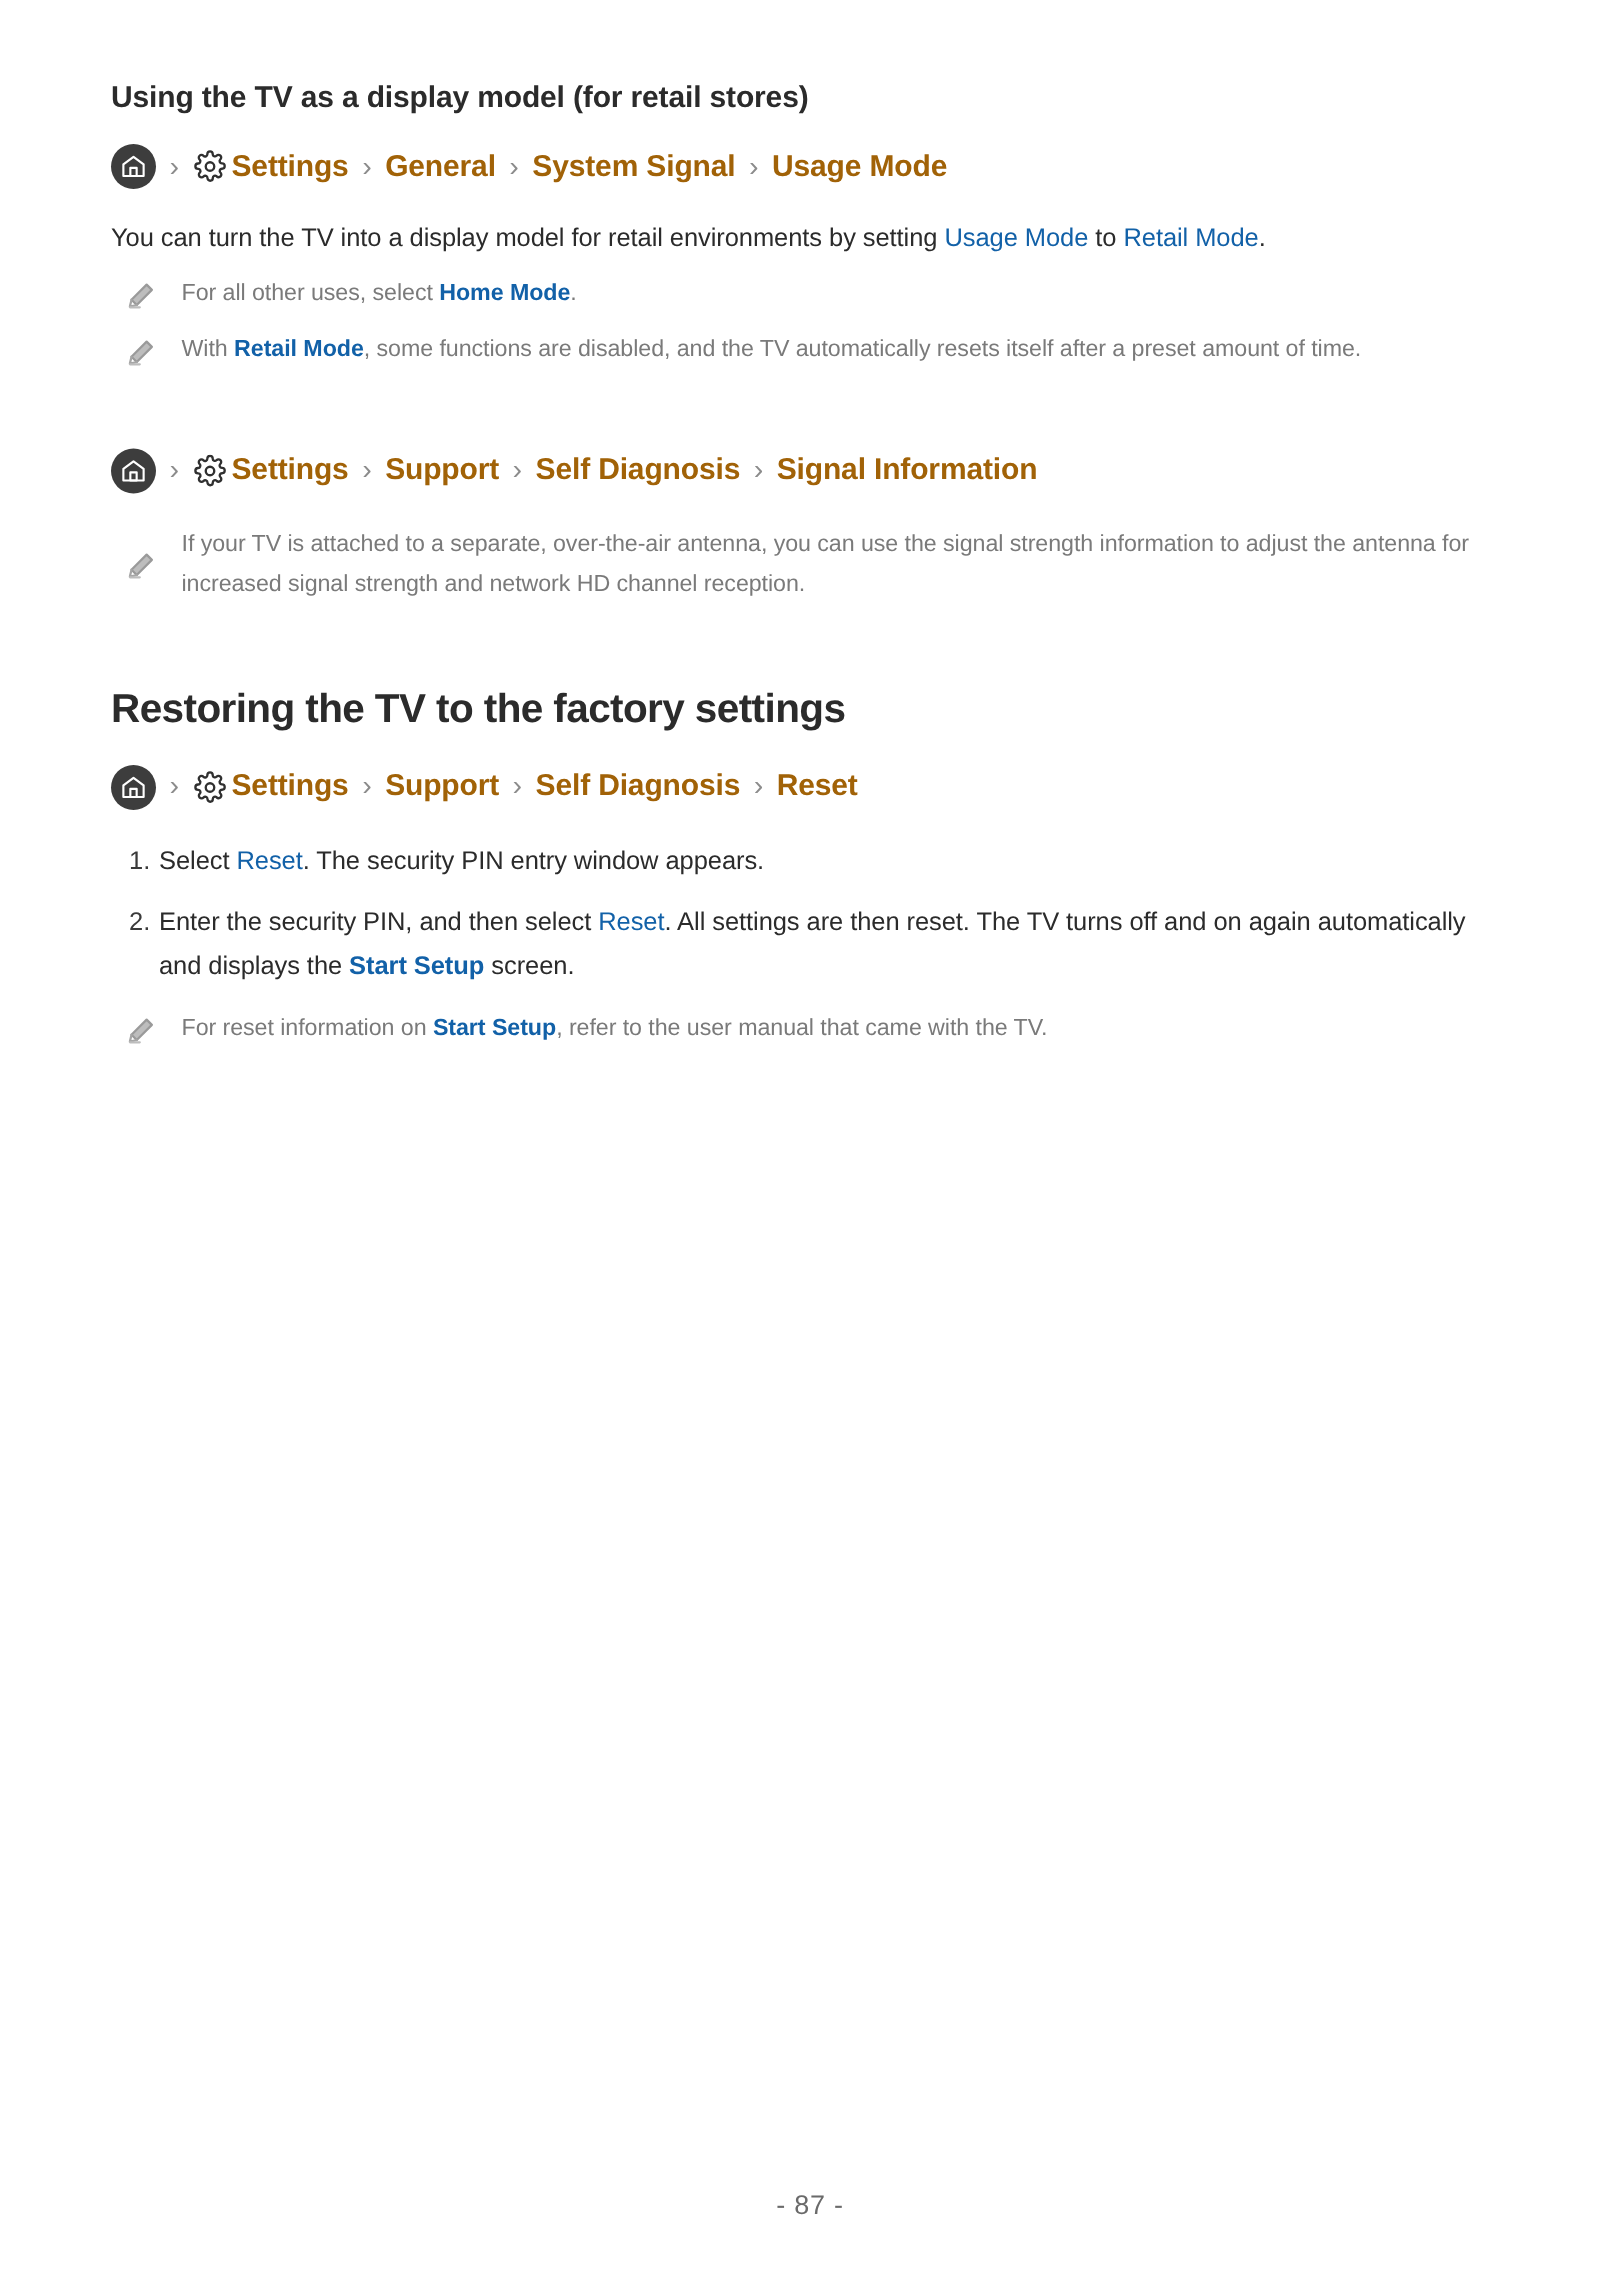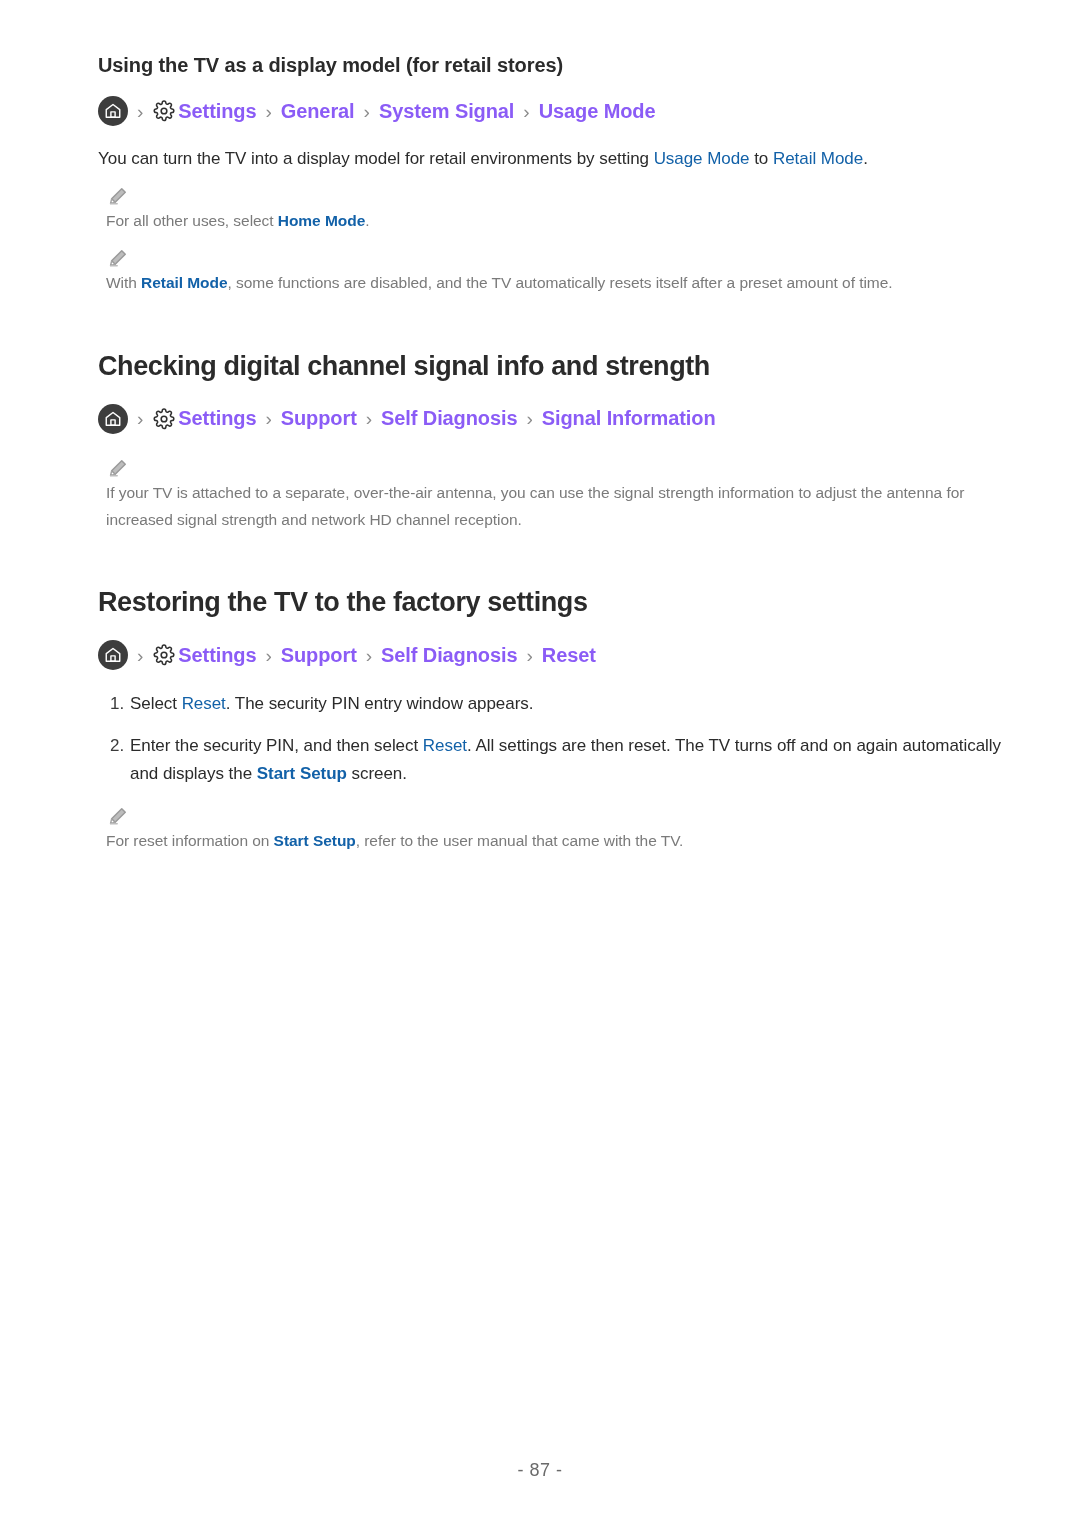--- a/index.html
+++ b/index.html
@@ -13,21 +13,21 @@
     font-family: "Liberation Sans", sans-serif;
     color: #2b2b2b;
     position: relative;
     overflow: hidden;
   }
   .page {
     position: relative;
     width: 1080px;
     height: 1527px;
     box-sizing: border-box;
-    padding: 52px 62px 0 96px;
+    padding: 52px 62px 0 72px;
   }
 
   
   .sub-heading {
     font-size: 20px;
     font-weight: 600;
     color: #2b2b2b;
     letter-spacing: -0.1px;
     margin: 0 0 18px 2px;
     line-height: 1.3;
@@ -71,21 +71,21 @@
   .gear-icon svg { display:block; }
   .crumb-sep {
     color: #8c8c8c;
     font-size: 19px;
     font-weight: 400;
     margin: 0 9px;
     line-height: 1;
     flex: 0 0 auto;
   }
   .crumb {
-    color: #8b5cf6;
+    color: #a16207;
     font-size: 20px;
     font-weight: 600;
     letter-spacing: -0.1px;
     white-space: nowrap;
   }
 
   
   .body-text {
     font-size: 17px;
     line-height: 1.55;
@@ -97,23 +97,22 @@
     color: #1261a8;
   }
   .lnk-b {
     color: #1261a8;
     font-weight: 600;
   }
 
   
   .note {
     display: flex;
-    align-items: flex-start;
+    align-items: center;
     margin: 10px 0 10px 10px;
-    flex-direction: column;
   }
   .pencil-icon {
     flex: 0 0 auto;
     width: 24px;
     height: 22px;
     margin-top: 3px;
     margin-right: 15px;
     display: inline-flex;
     align-items: center;
     justify-content: center;
@@ -220,21 +219,20 @@
         <path d="M16.5 3.3 L20.7 7.5 L8.6 19.6 L4.4 15.4 Z" fill="#bdbdbd" stroke="#9a9a9a"></path>
         <path d="M4.4 15.4 L3.1 20.9 L8.6 19.6"></path>
         <path d="M3.2 21.4 L11 21.4" stroke="#bdbdbd"></path>
       </svg>
     </span>
     <span class="note-text"><span>With </span><span class="lnk-b">Retail Mode</span><span>, some functions are disabled, and the TV automatically resets itself after a preset amount of time.</span></span>
   </div>
 
   <div class="spacer-lg"></div>
 
-  <h1 class="section-heading">Checking digital channel signal info and strength</h1>
 
   <div class="breadcrumb">
     <span class="home-icon">
       <svg width="18" height="18" viewBox="0 0 24 24" fill="none" stroke="#ffffff" stroke-width="1.9" stroke-linecap="round" stroke-linejoin="round">
         <path d="M3 10.2 L12 3.4 L21 10.2 L21 20.4 L3 20.4 Z"></path>
         <rect x="9.2" y="13.2" width="5.6" height="7.2"></rect>
       </svg>
     </span>
     <span class="crumb-sep">›</span>
     <span class="gear-icon">

